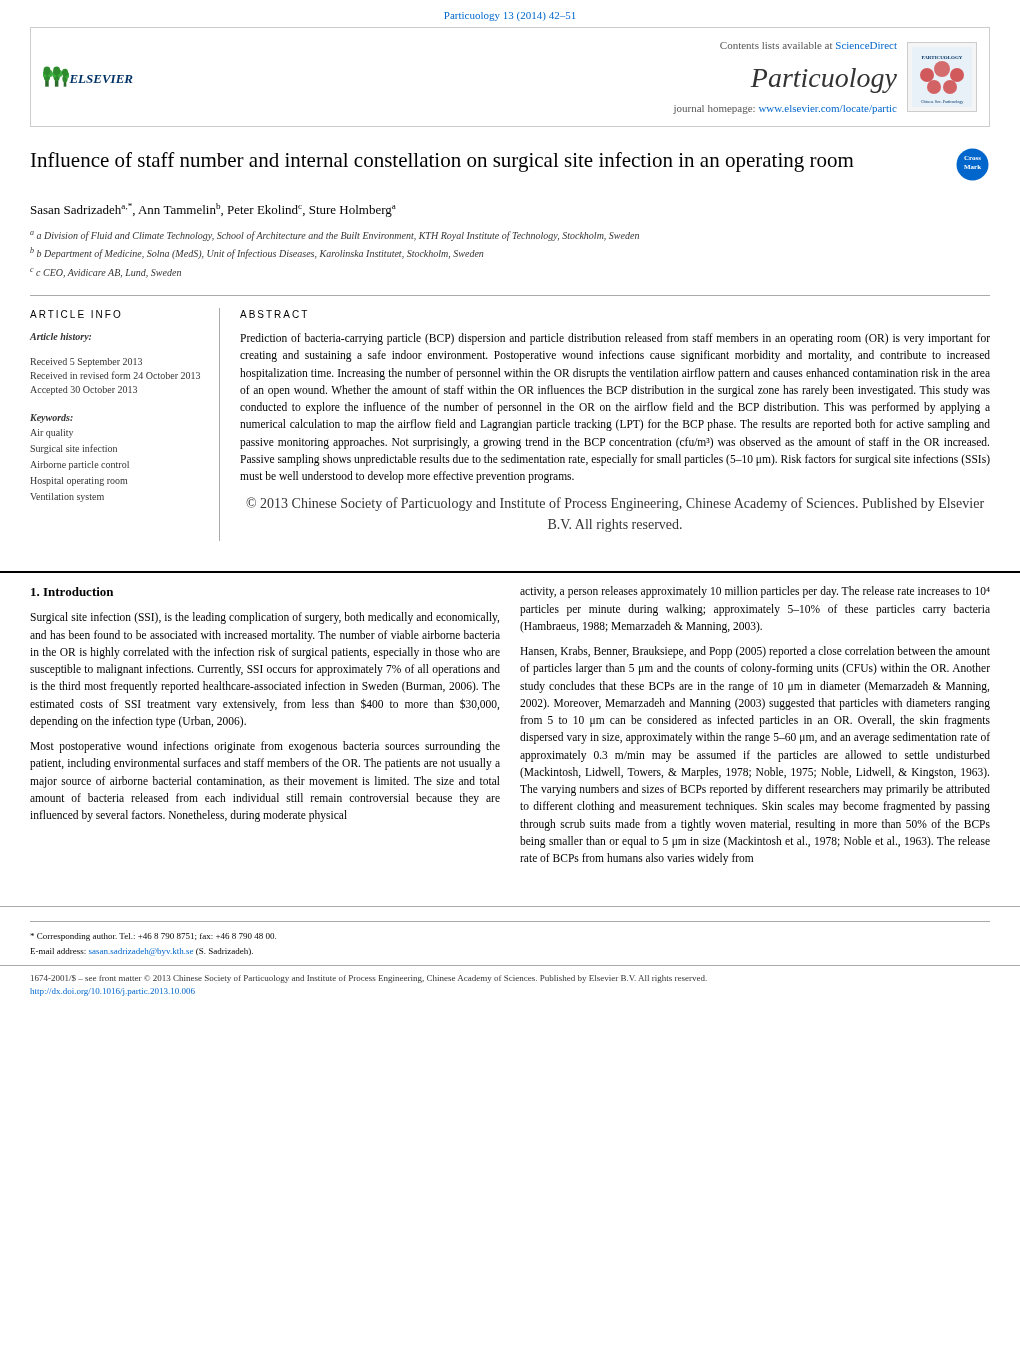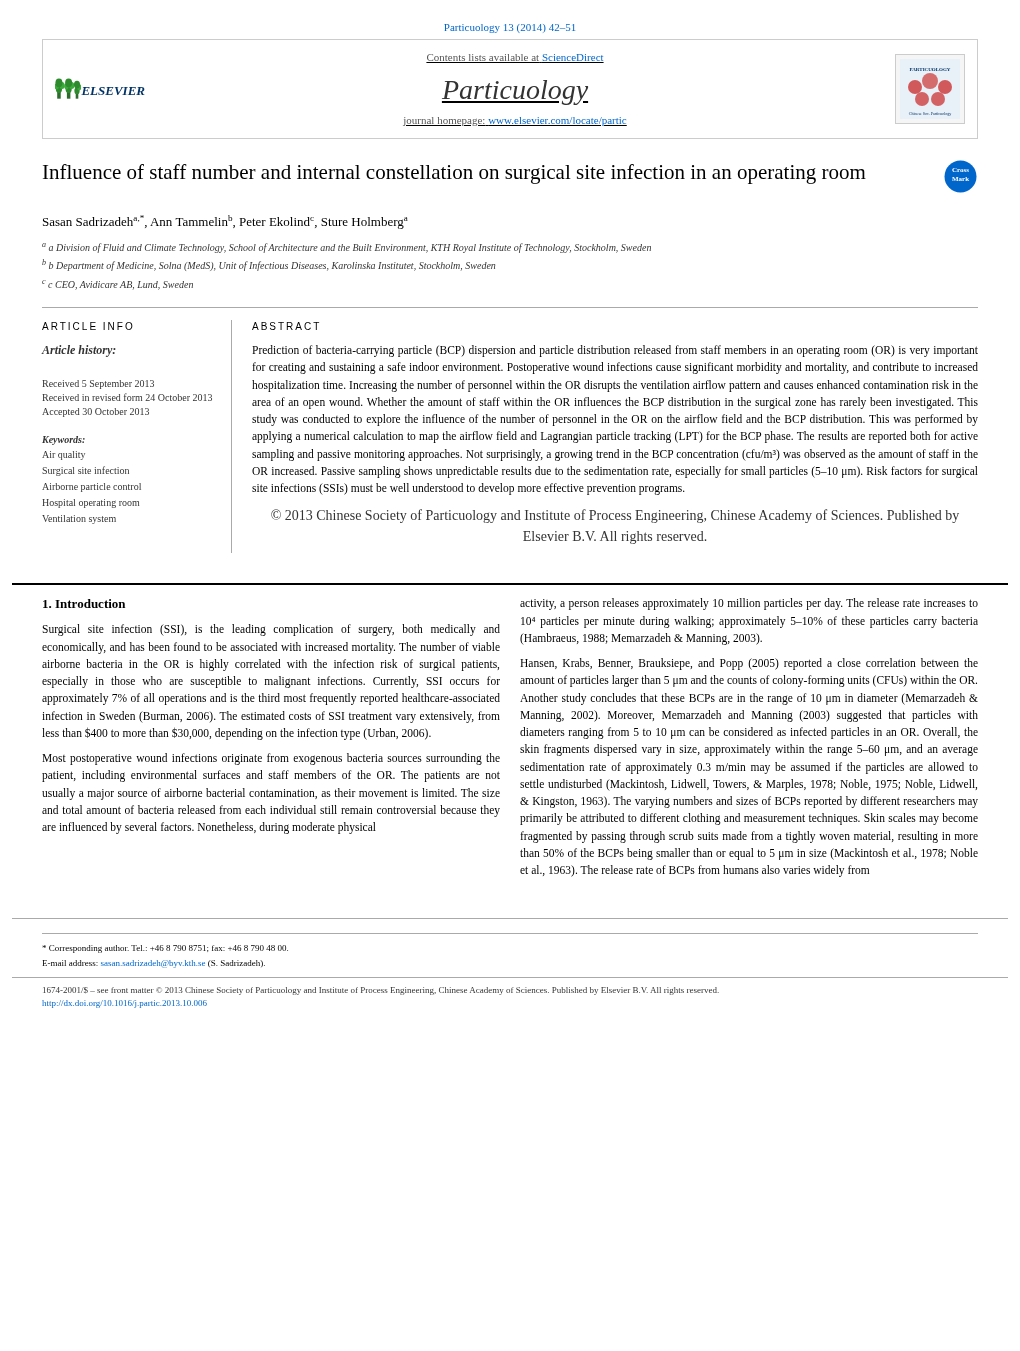--- a/index.html
+++ b/index.html
@@ -7,21 +7,21 @@
       font-family: 'Times New Roman', Times, serif;
       background: #fff;
       color: #000;
       font-size: 13px;
       line-height: 1.4;
     }
     .page {
       width: 1020px;
       min-height: 1351px;
       background: #fff;
-      padding: 12px;
+      padding: 0;
       position: relative;
     }
     
     .journal-ref {
       text-align: center;
       font-size: 11px;
       color: #0066cc;
       padding: 8px 0 4px 0;
       border-bottom: none;
     }
@@ -48,22 +48,21 @@
     }
     .elsevier-text {
       font-size: 13px;
       font-style: italic;
       color: #003366;
       margin-top: 4px;
       font-weight: bold;
     }
     .header-center {
       flex: 1;
-      text-align: center;
-      text-decoration: underline;
+      text-align: right;
     }
     .sciencedirect-line {
       font-size: 11px;
       color: #555;
       margin-bottom: 4px;
     }
     .sciencedirect-link {
       color: #0066cc;
     }
     .journal-title-main {
@@ -158,26 +157,26 @@
     .section-heading {
       font-size: 10px;
       font-family: Arial, sans-serif;
       letter-spacing: 2px;
       color: #000;
       text-transform: uppercase;
       margin-bottom: 8px;
       font-weight: normal;
     }
     .article-info-label {
-      font-size: 12px;
+      font-size: 10px;
       color: #333;
       font-style: italic;
       font-weight: bold;
       margin-top: 8px;
-      margin-bottom: 18px;
+      margin-bottom: 11px;
     }
     .article-info-text {
       font-size: 10px;
       color: #333;
     }
     .keywords-section {
       margin-top: 14px;
     }
     .keywords-label {
       font-size: 10px;

